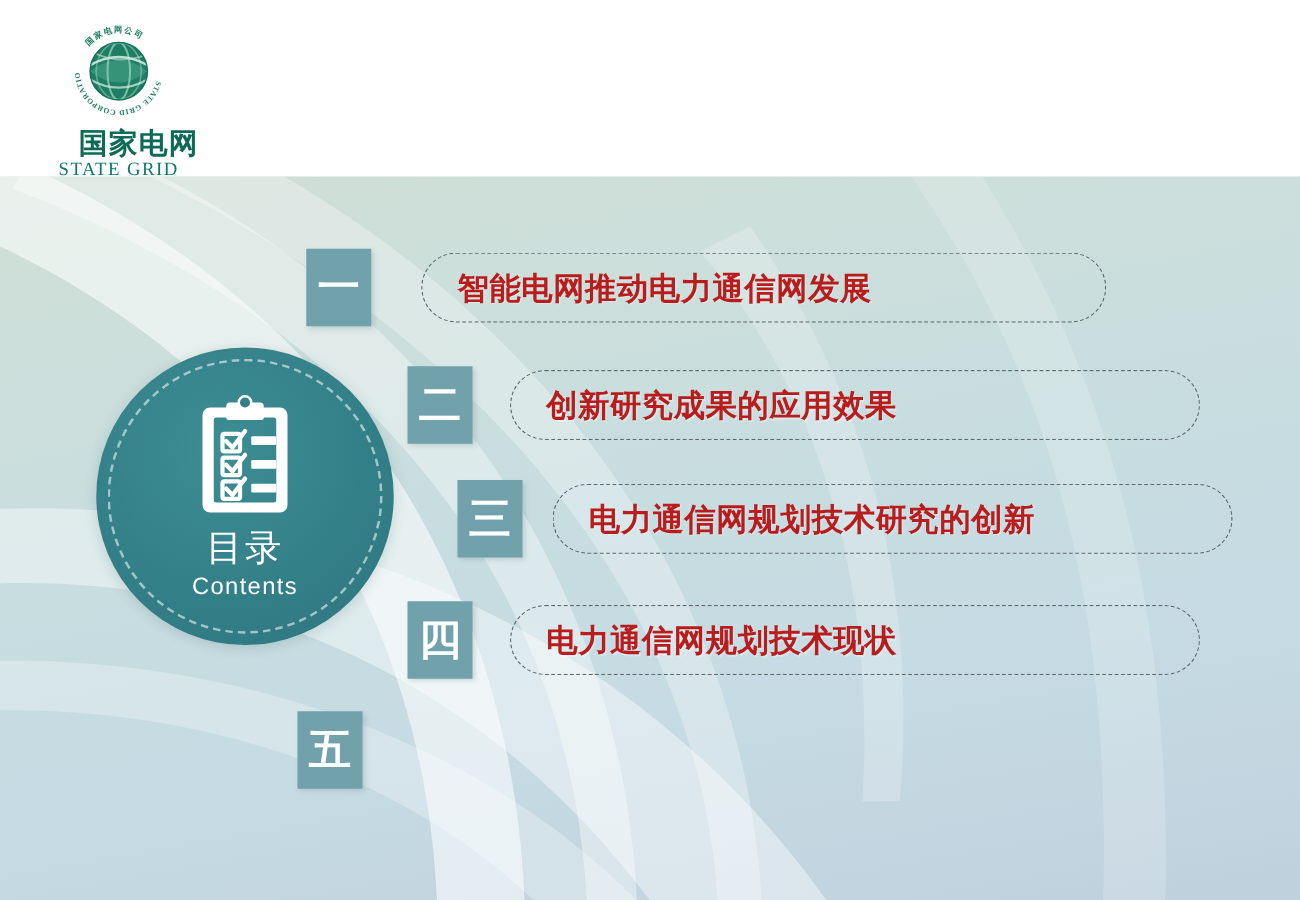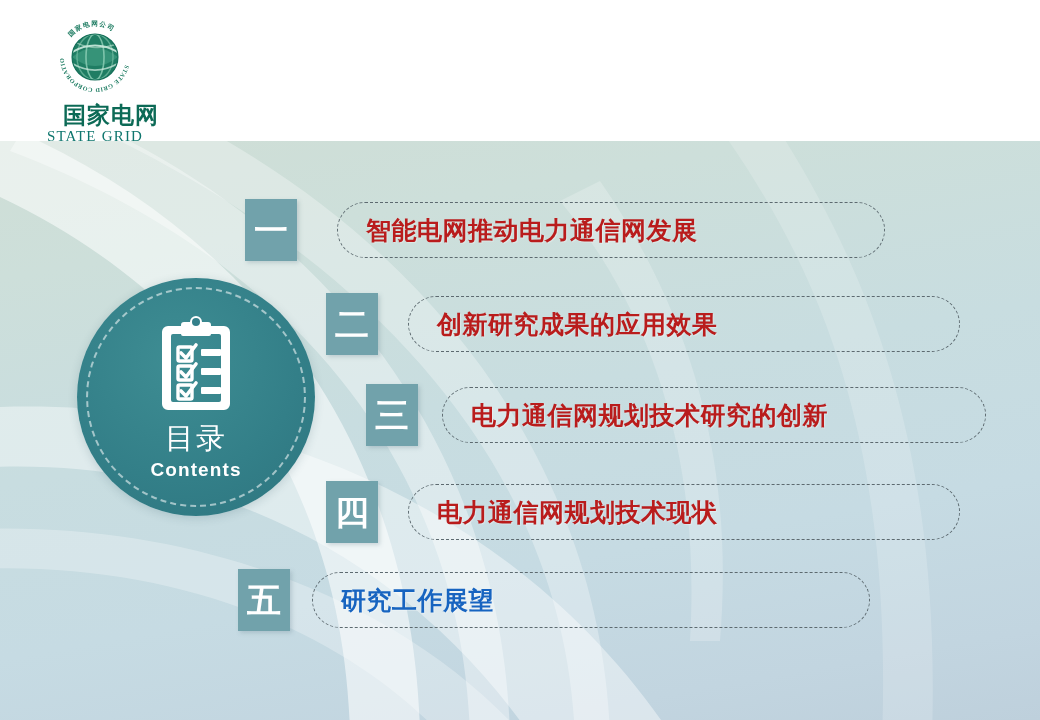--- a/index.html
+++ b/index.html
@@ -67,21 +67,21 @@
   }
   .circle-cn{
     position:absolute;left:0;top:146px;width:238px;text-align:center;
     font-family:"DejaVu Sans","Liberation Sans",sans-serif;
     font-weight:normal;font-size:29px;color:#ffffff;letter-spacing:2px;
     line-height:1;
   }
   .circle-en{
     position:absolute;left:0;top:182px;width:238px;text-align:center;
     font-family:"Liberation Sans","DejaVu Sans",sans-serif;
-    font-weight:bold;font-size:19px;color:#ffffff;letter-spacing:1.1px;
+    font-weight:normal;font-size:19px;color:#ffffff;letter-spacing:1.1px;
     line-height:1;
   }
 
   
   .toc{position:absolute;left:0;top:141px;width:1040px;height:579px;z-index:5;}
   .toc-row{position:absolute;height:62px;}
   .badge{
     position:absolute;left:0;top:0;width:52px;height:62px;
     background:#71a2ab;
     display:flex;align-items:center;justify-content:center;
@@ -186,23 +186,20 @@
 
     <div class="toc-row" style="left:326px;top:340px;width:634px;">
       <div class="badge">四</div>
       <div class="pill" style="left:82px;width:552px;">
         <span class="pill-text">电力通信网规划技术现状</span>
       </div>
     </div>
 
     <div class="toc-row" style="left:238px;top:428px;width:632px;">
       <div class="badge">五</div>
-      <div class="pill" style="left:74px;width:558px;">
-        <span class="pill-text accent">研究工作展望</span>
-      </div>
     </div>
 
   </div>
 
   <div class="header-band">
     <div class="logo-wrap">
       <svg class="logo-globe" viewBox="0 0 100 100">
         <defs>
           <clipPath id="gclip">
               <circle cx="50" cy="50" r="28"></circle>

